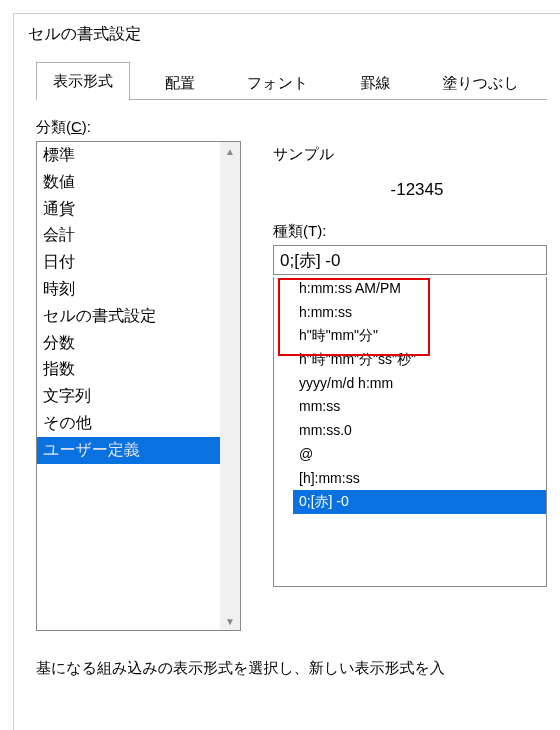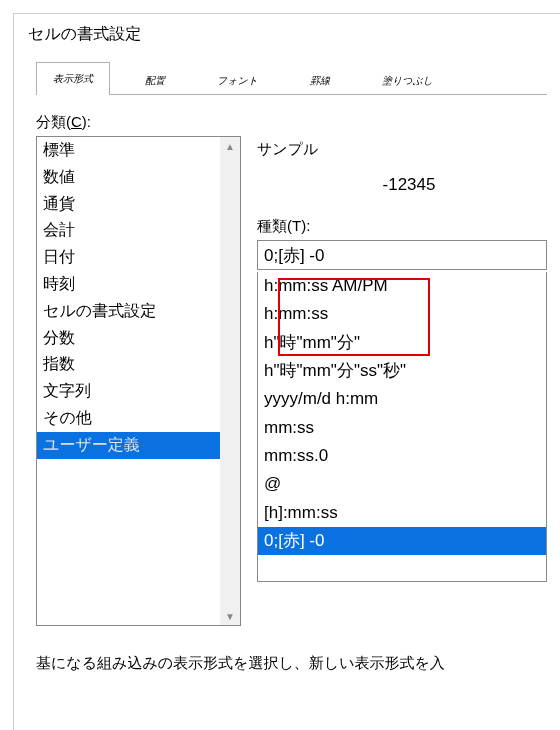--- a/index.html
+++ b/index.html
@@ -30,24 +30,23 @@
       display: flex;
       align-items: flex-end;
       border-bottom: 1px solid #b0b0b0;
       margin: 0 22px;
     }
     .tab {
       padding: 7px 16px;
       border: 1px solid transparent;
       border-bottom: none;
       cursor: default;
-      font-size: 10px;
+      font-size: 15px;
       position: relative;
       top: 1px;
-      font-style: italic;
     }
     .tab.active {
       border-color: #b0b0b0;
       background: #fff;
       padding-top: 9px;
       padding-bottom: 9px;
       top: 1px;
     }
     .tab:not(.active) {
       margin-left: 18px;
@@ -55,21 +54,21 @@
     .content {
       padding: 18px 22px;
     }
     .label {
       margin-bottom: 4px;
       font-size: 15px;
     }
     .label .ul { text-decoration: underline; }
     .row {
       display: flex;
-      gap: 16px;
+      gap: 32px;
     }
     .listbox {
       border: 1px solid #888;
       width: 205px;
       height: 490px;
       position: relative;
       overflow: hidden;
       background: #fff;
     }
     .listbox-items {
@@ -133,24 +132,25 @@
       border: 1px solid #888;
       width: 100%;
       height: 310px;
       overflow: hidden;
       background: #fff;
       border-top: none;
       position: relative;
     }
     .types-list .titem {
       padding: 1px 6px;
-      font-size: 17px;
+      font-size: 14px;
       cursor: default;
       line-height: 1.55;
       white-space: nowrap;
+      margin-left: 19px;
     }
     .types-list .titem.selected {
       background: #0a72e0;
       color: #fff;
     }
     .bottom-text {
       margin-top: 28px;
       font-size: 15px;
       white-space: nowrap;
     }

